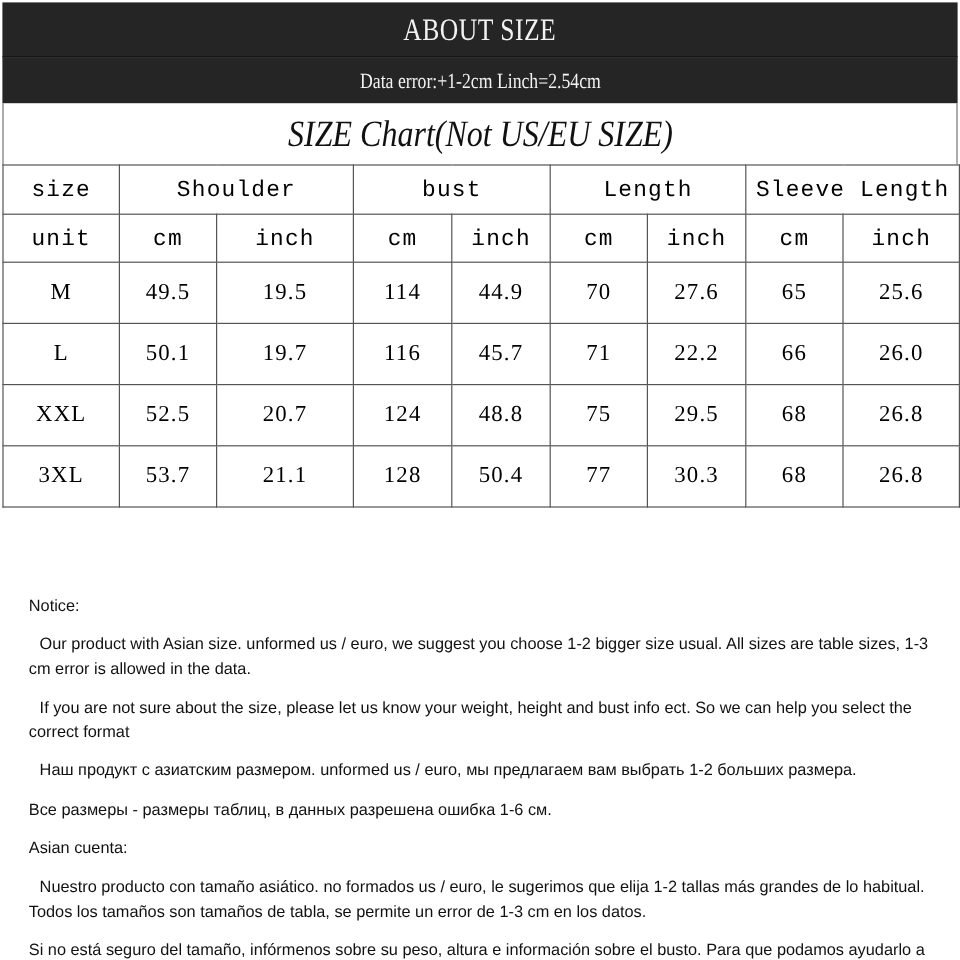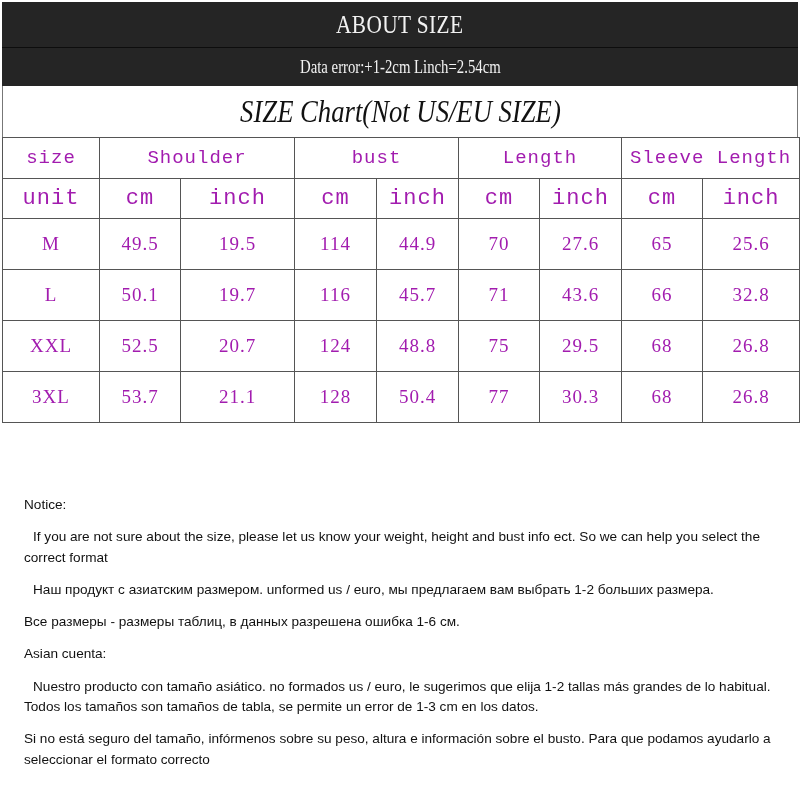--- a/index.html
+++ b/index.html
@@ -3,24 +3,24 @@
 <meta charset="utf-8">
 <style>
   html, body { margin: 0; padding: 0; background: #ffffff; }
   body { width: 800px; height: 800px; position: relative; overflow: hidden; font-family: "Liberation Sans", sans-serif; color: #111; }
   .banner { position: absolute; left: 2px; width: 796px; background: #252525; color: #f2f2f2; text-align: center; font-family: "Liberation Serif", serif; box-sizing: border-box; }
   .banner-1 { top: 2px; height: 46px; line-height: 46px; font-size: 26px; letter-spacing: 0.5px; border-bottom: 1px solid #0d0d0d; transform-origin: center; }
   .banner-2 { top: 48px; height: 38px; line-height: 38px; font-size: 18px; }
   .banner span { display: inline-block; transform: scaleX(0.82); }
   .chart-title { position: absolute; top: 86px; left: 2px; width: 796px; height: 51px; border-left: 1px solid #777; border-right: 1px solid #777; box-sizing: border-box; text-align: center; line-height: 52px; font-family: "Liberation Serif", serif; font-size: 31px; color: #111; font-style: italic; }
   .chart-title span { display: inline-block; transform: scaleX(0.86); }
-  table.size-table { position: absolute; top: 137px; left: 2px; width: 797px; border-collapse: collapse; table-layout: fixed; font-family: "Liberation Mono", monospace; color: #a21caf; border-radius: 19px; }
+  table.size-table { position: absolute; top: 137px; left: 2px; width: 797px; border-collapse: collapse; table-layout: fixed; font-family: "Liberation Mono", monospace; color: #000000; border-radius: 19px; }
   .size-table td { border: 1px solid #555; text-align: center; padding: 0; font-size: 18px; }
   .size-table tr.h1 td { height: 40px; font-size: 19px; letter-spacing: 1px; }
-  .size-table tr.h2 td { height: 39px; font-size: 22px; letter-spacing: 1px; }
+  .size-table tr.h2 td { height: 39px; font-size: 19px; letter-spacing: 1px; }
   .size-table tr.data td { height: 50px; font-family: "Liberation Serif", serif; font-size: 19px; letter-spacing: 1px; }
   .size-table td.sz { font-size: 17px; letter-spacing: 0; }
   .notes { position: absolute; left: 12px; top: 483px; width: 785px; font-family: "Liberation Sans", sans-serif; font-size: 13.6px; line-height: 20.3px; color: #111; }
   .notes .block { margin-bottom: 6px; }
   .notes p { margin: 12px; }
   .notes .indent { text-indent: 9px; }
 </style>
 </head>
 <body>
 
@@ -77,23 +77,23 @@
     <td>65</td>
     <td>25.6</td>
   </tr>
   <tr class="data">
     <td class="sz">L</td>
     <td>50.1</td>
     <td>19.7</td>
     <td>116</td>
     <td>45.7</td>
     <td>71</td>
-    <td>43.6</td>
+    <td>22.2</td>
     <td>66</td>
-    <td>32.8</td>
+    <td>26.0</td>
   </tr>
   <tr class="data">
     <td class="sz">XXL</td>
     <td>52.5</td>
     <td>20.7</td>
     <td>124</td>
     <td>48.8</td>
     <td>75</td>
     <td>29.5</td>
     <td>68</td>
@@ -109,20 +109,21 @@
     <td>30.3</td>
     <td>68</td>
     <td>26.8</td>
   </tr>
 </tbody>
   </table>
 
 <div class="notes">
   <div class="block">
     <p>Notice:</p>
+    <p class="indent">Our product with Asian size. unformed us / euro, we suggest you choose 1-2 bigger size usual. All sizes are table sizes, 1-3 cm error is allowed in the data.</p>
     <p class="indent">If you are not sure about the size, please let us know your weight, height and bust info ect. So we can help you select the correct format</p>
   </div>
   <div class="block">
     <p class="indent">Наш продукт с азиатским размером. unformed us / euro, мы предлагаем вам выбрать 1-2 больших размера.</p>
     <p>Все размеры - размеры таблиц, в данных разрешена ошибка 1-6 см.</p>
   </div>
   <div class="block">
     <p>Asian cuenta:</p>
     <p class="indent">Nuestro producto con tamaño asiático. no formados us / euro, le sugerimos que elija 1-2 tallas más grandes de lo habitual. Todos los tamaños son tamaños de tabla, se permite un error de 1-3 cm en los datos.</p>
     <p>Si no está seguro del tamaño, infórmenos sobre su peso, altura e información sobre el busto. Para que podamos ayudarlo a seleccionar el formato correcto</p>

